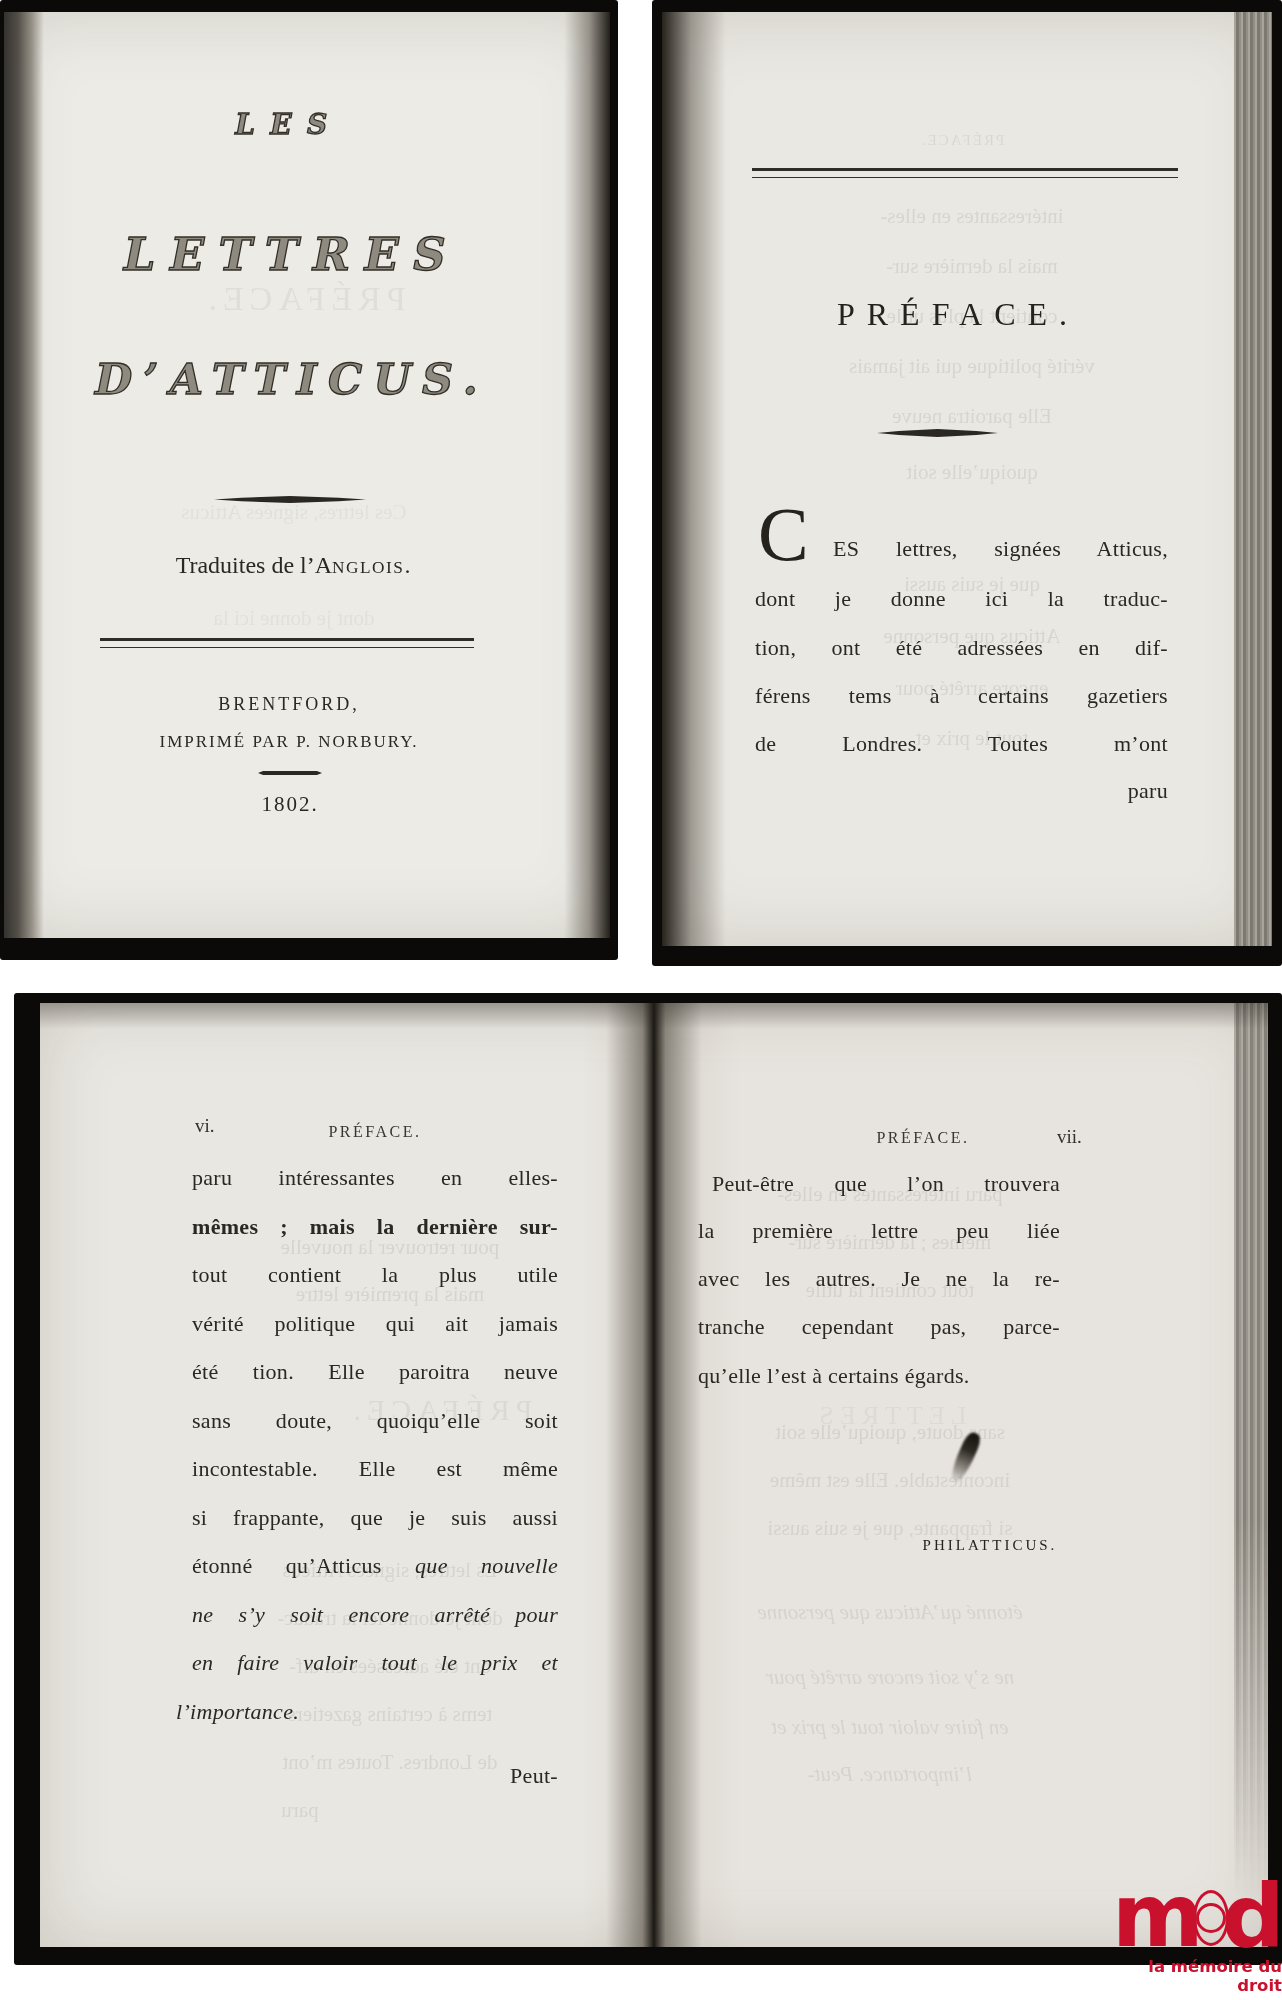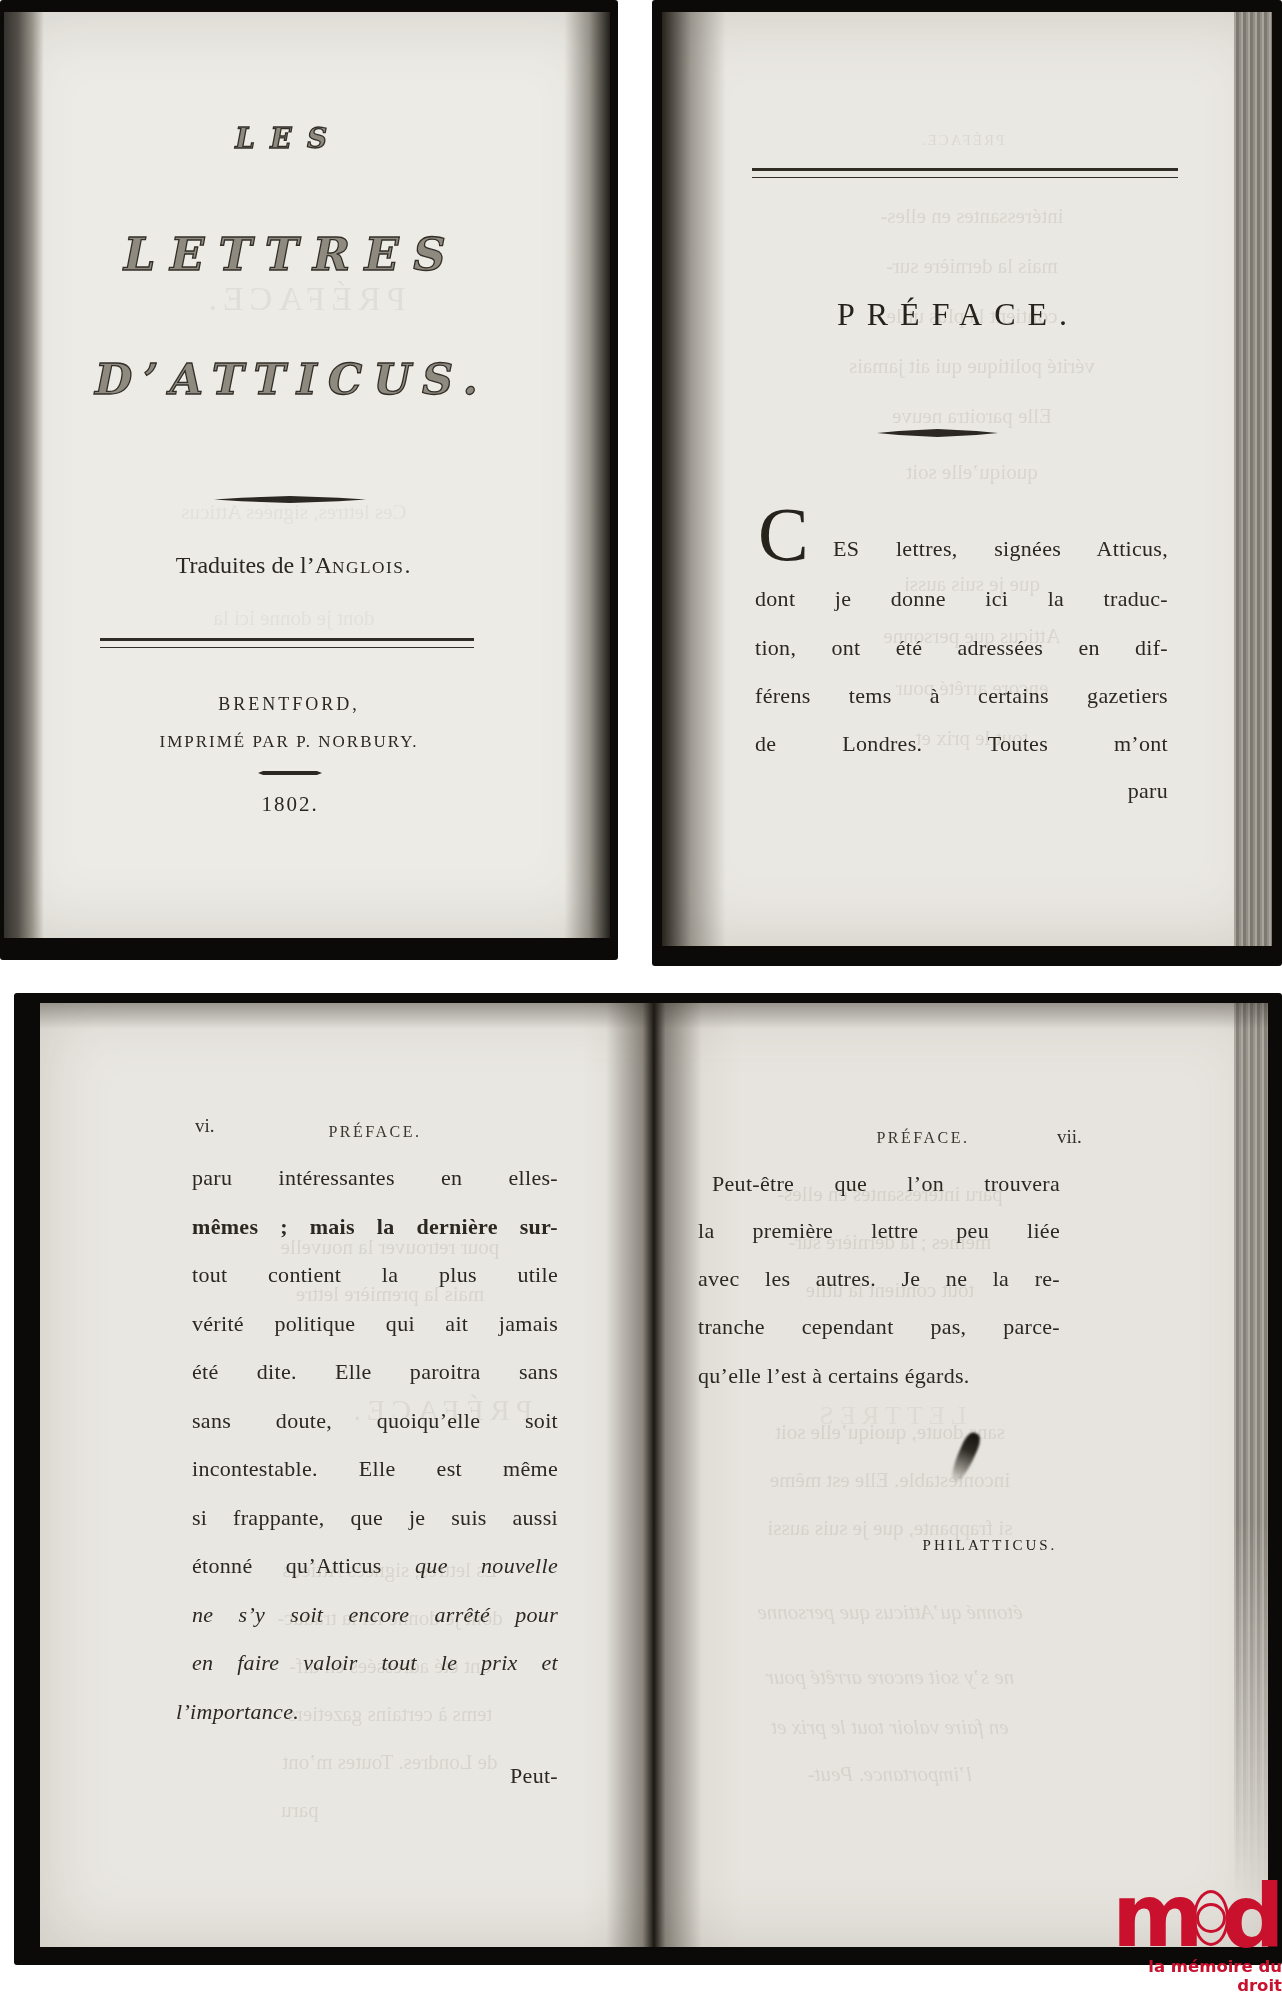--- a/index.html
+++ b/index.html
@@ -45,21 +45,21 @@
 
 <div id="shot">
 
   <div class="scan" style="left:0;top:0;width:618px;height:960px;">
     <div class="paper" style="left:4px;top:12px;right:8px;bottom:22px;background:#ecebe6;">
 
       <div class="ghost big" style="left:110px;top:268px;width:380px;font-size:34px;opacity:.09;">PRÉFACE.</div>
       <div class="ghost" style="left:110px;top:488px;width:360px;opacity:.08;">Ces lettres, signées Atticus</div>
       <div class="ghost" style="left:130px;top:594px;width:320px;opacity:.08;">dont je donne ici la</div>
 
-      <div class="txt title-display" style="left:130px;top:110px;width:310px;font-size:28px;letter-spacing:.55em;">LES</div>
+      <div class="txt title-display" style="left:130px;top:96px;width:310px;font-size:28px;letter-spacing:.55em;">LES</div>
       <div class="txt title-display" style="left:56px;top:216px;width:464px;font-size:45px;letter-spacing:.32em;">LETTRES</div>
       <div class="txt title-display" style="left:36px;top:342px;width:504px;font-size:43px;letter-spacing:.26em;">D’ATTICUS.</div>
 
       <div class="lens" style="left:210px;top:484px;width:152px;height:7px;"></div>
 
       <div class="txt" style="left:106px;top:540px;width:366px;font-size:24px;text-align:center;z-index:3;">
         <span>Traduites de l’A</span><span style="font-size:.72em;letter-spacing:1.5px;">NGLOIS</span><span>.</span>
       </div>
 
       <div class="rule2" style="left:96px;top:626px;width:374px;"></div>
@@ -138,21 +138,21 @@
       <div class="ghost it" style="left:660px;top:712px;width:380px;">en faire valoir tout le prix et</div>
       <div class="ghost it" style="left:660px;top:759px;width:380px;">l’importance. Peut-</div>
 
       <div class="txt folio" style="left:155px;top:112px;">vi.</div>
       <div class="txt hdr" style="left:152px;top:120px;width:366px;text-align:center;">PRÉFACE.</div>
 
       <div class="txt jline" style="left:152px;top:162px;width:366px;">paru intéressantes en elles-</div>
       <div class="txt jline" style="left:152px;top:211px;width:366px;font-weight:bold;">mêmes ; mais la dernière sur-</div>
       <div class="txt jline" style="left:152px;top:259px;width:366px;">tout contient la plus utile</div>
       <div class="txt jline" style="left:152px;top:308px;width:366px;">vérité politique qui ait jamais</div>
-      <div class="txt jline" style="left:152px;top:356px;width:366px;">été dite. Elle paroitra sans</div>
+      <div class="txt jline" style="left:152px;top:356px;width:366px;">été tion. Elle paroitra neuve</div>
       <div class="txt jline" style="left:152px;top:405px;width:366px;">sans doute, quoiqu’elle soit</div>
       <div class="txt jline" style="left:152px;top:453px;width:366px;">incontestable. Elle est même</div>
       <div class="txt jline" style="left:152px;top:502px;width:366px;">si frappante, que je suis aussi</div>
       <div class="txt jline" style="left:152px;top:550px;width:366px;">
         <span>étonné qu’Atticus</span>
         <span class="it">que nouvelle</span>
       </div>
       <div class="txt jline it" style="left:152px;top:599px;width:366px;">ne s’y soit encore arrêté pour</div>
       <div class="txt jline it" style="left:152px;top:647px;width:366px;">en faire valoir tout le prix et</div>
       <div class="txt jline it noj" style="left:136px;top:696px;width:366px;">l’importance.</div>

